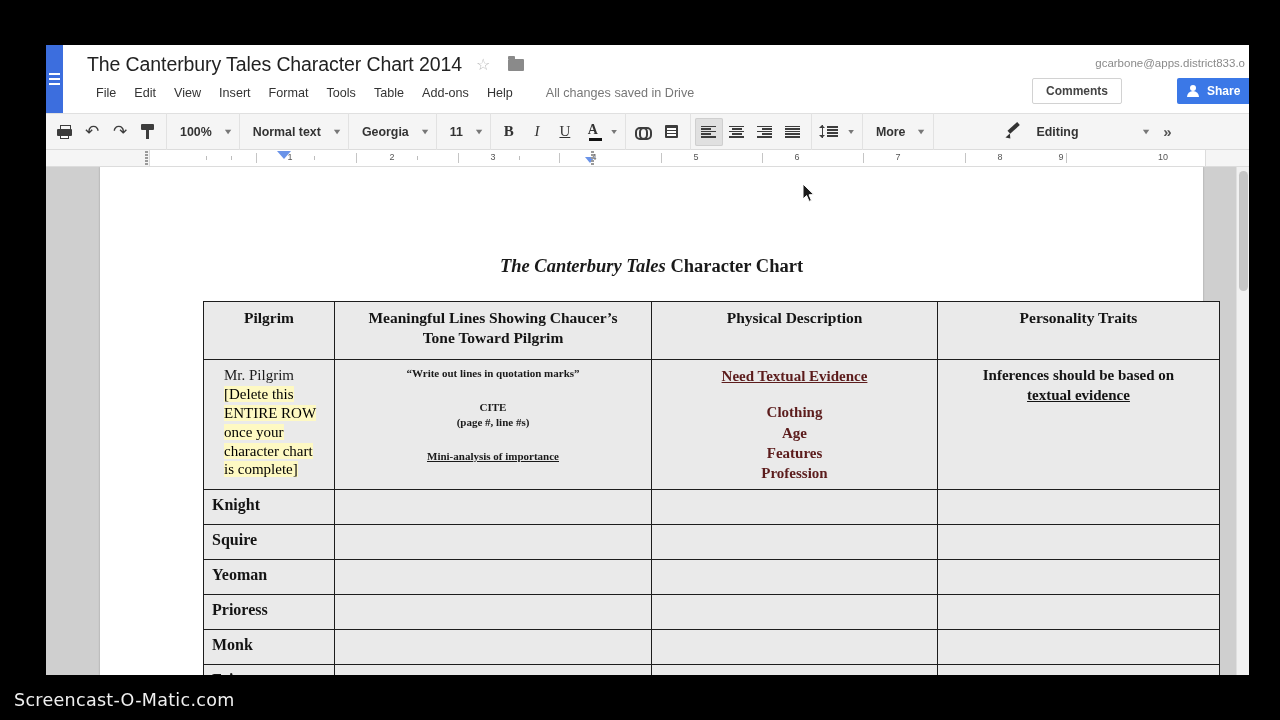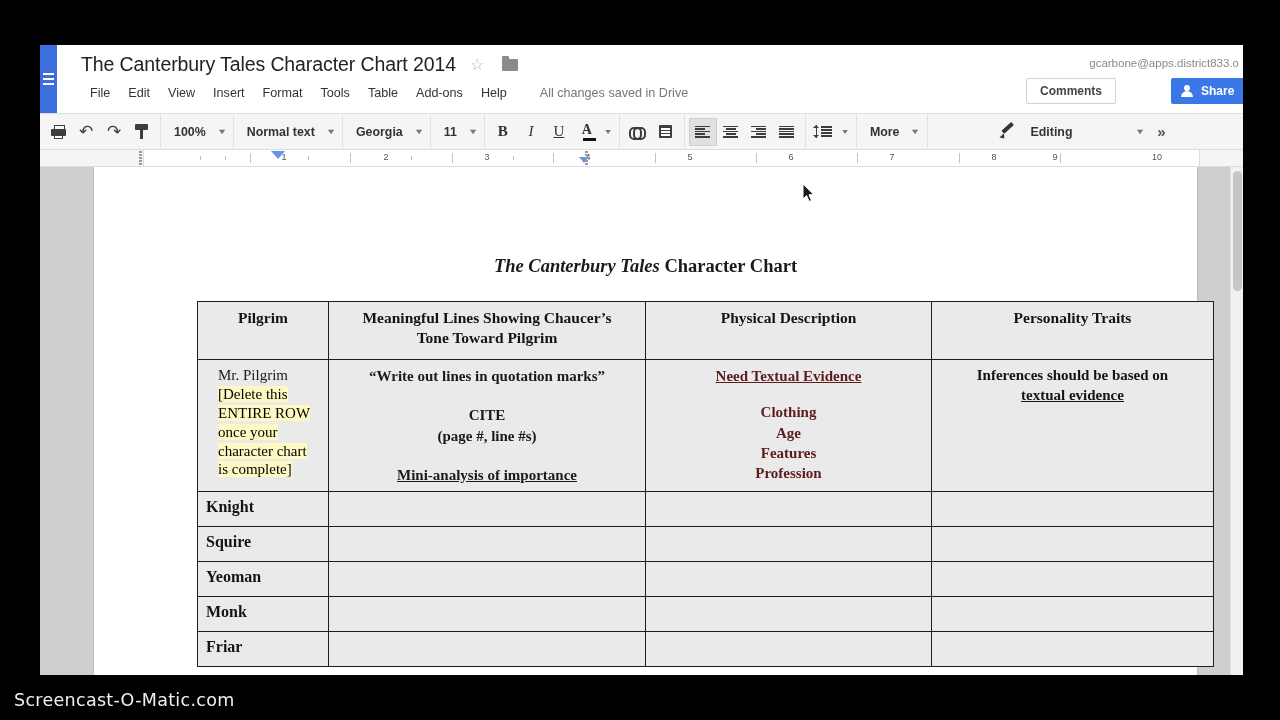--- a/index.html
+++ b/index.html
@@ -15,21 +15,21 @@
   #screen {
     position: relative;
     width: 1280px;
     height: 720px;
     background: #000000;
   }
 
   
   #app-window {
     position: absolute;
-    left: 40px;
+    left: 46px;
     top: 45px;
     width: 1203px;       
     height: 630px;       
     overflow: hidden;
     background: #ffffff;
   }
 
   
   #docs-rail {
     position: absolute;
@@ -416,21 +416,21 @@
   }
   .hl-green {
     background: #fef9c3;
     color: #000000;
     box-decoration-break: clone;
     -webkit-box-decoration-break: clone;
   }
 
   .col2-cell {
     text-align: center;
-    font-size: 15px;
+    font-size: 11px;
     font-weight: bold;
     color: #1a1a1a;
     line-height: 1.35;
   }
   .col2-cell .sp { display: block; height: 19px; }
   .col2-cell .und { text-decoration: underline; }
 
   .col3-cell {
     text-align: center;
     font-size: 15px;
@@ -815,20 +815,26 @@
               <td></td>
             </tr>
 
             <tr class="name-row">
               <td class="name-cell">Yeoman</td>
               <td></td>
               <td></td>
               <td></td>
             </tr>
 
+            <tr class="name-row">
+              <td class="name-cell">Prioress</td>
+              <td></td>
+              <td></td>
+              <td></td>
+            </tr>
 
             <tr class="name-row">
               <td class="name-cell">Monk</td>
               <td></td>
               <td></td>
               <td></td>
             </tr>
 
             <tr class="name-row">
               <td class="name-cell">Friar</td>

